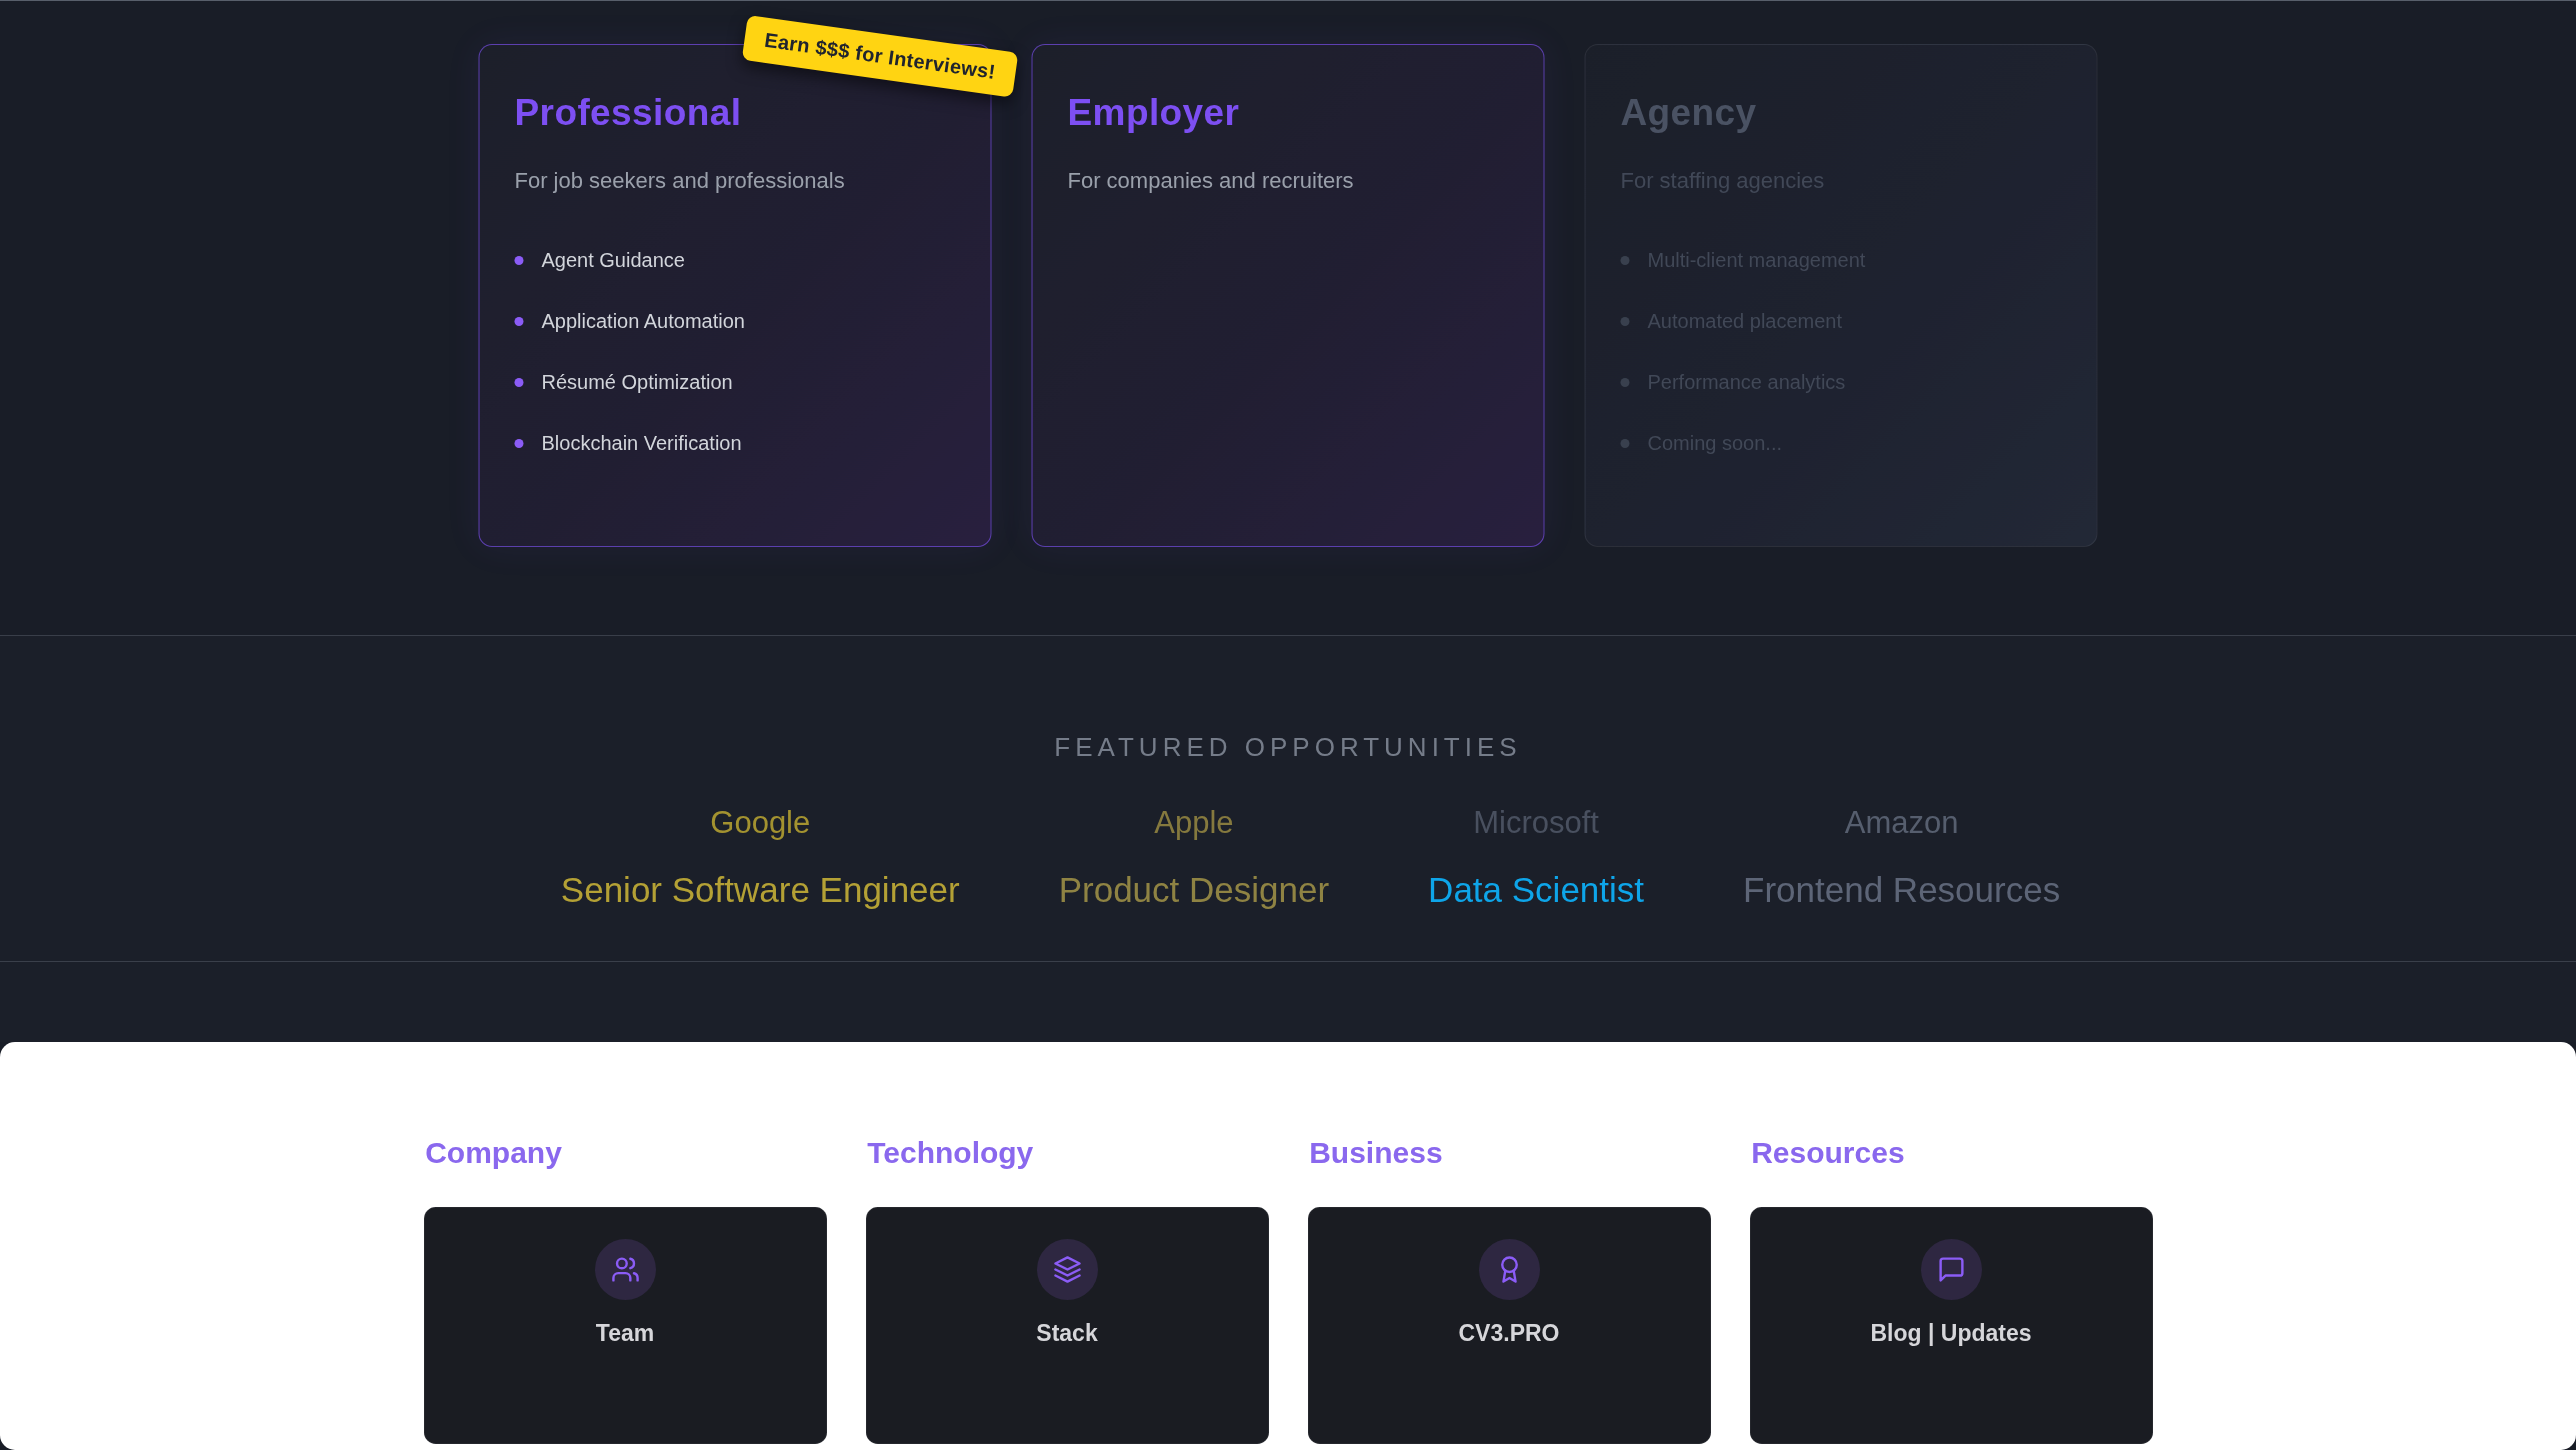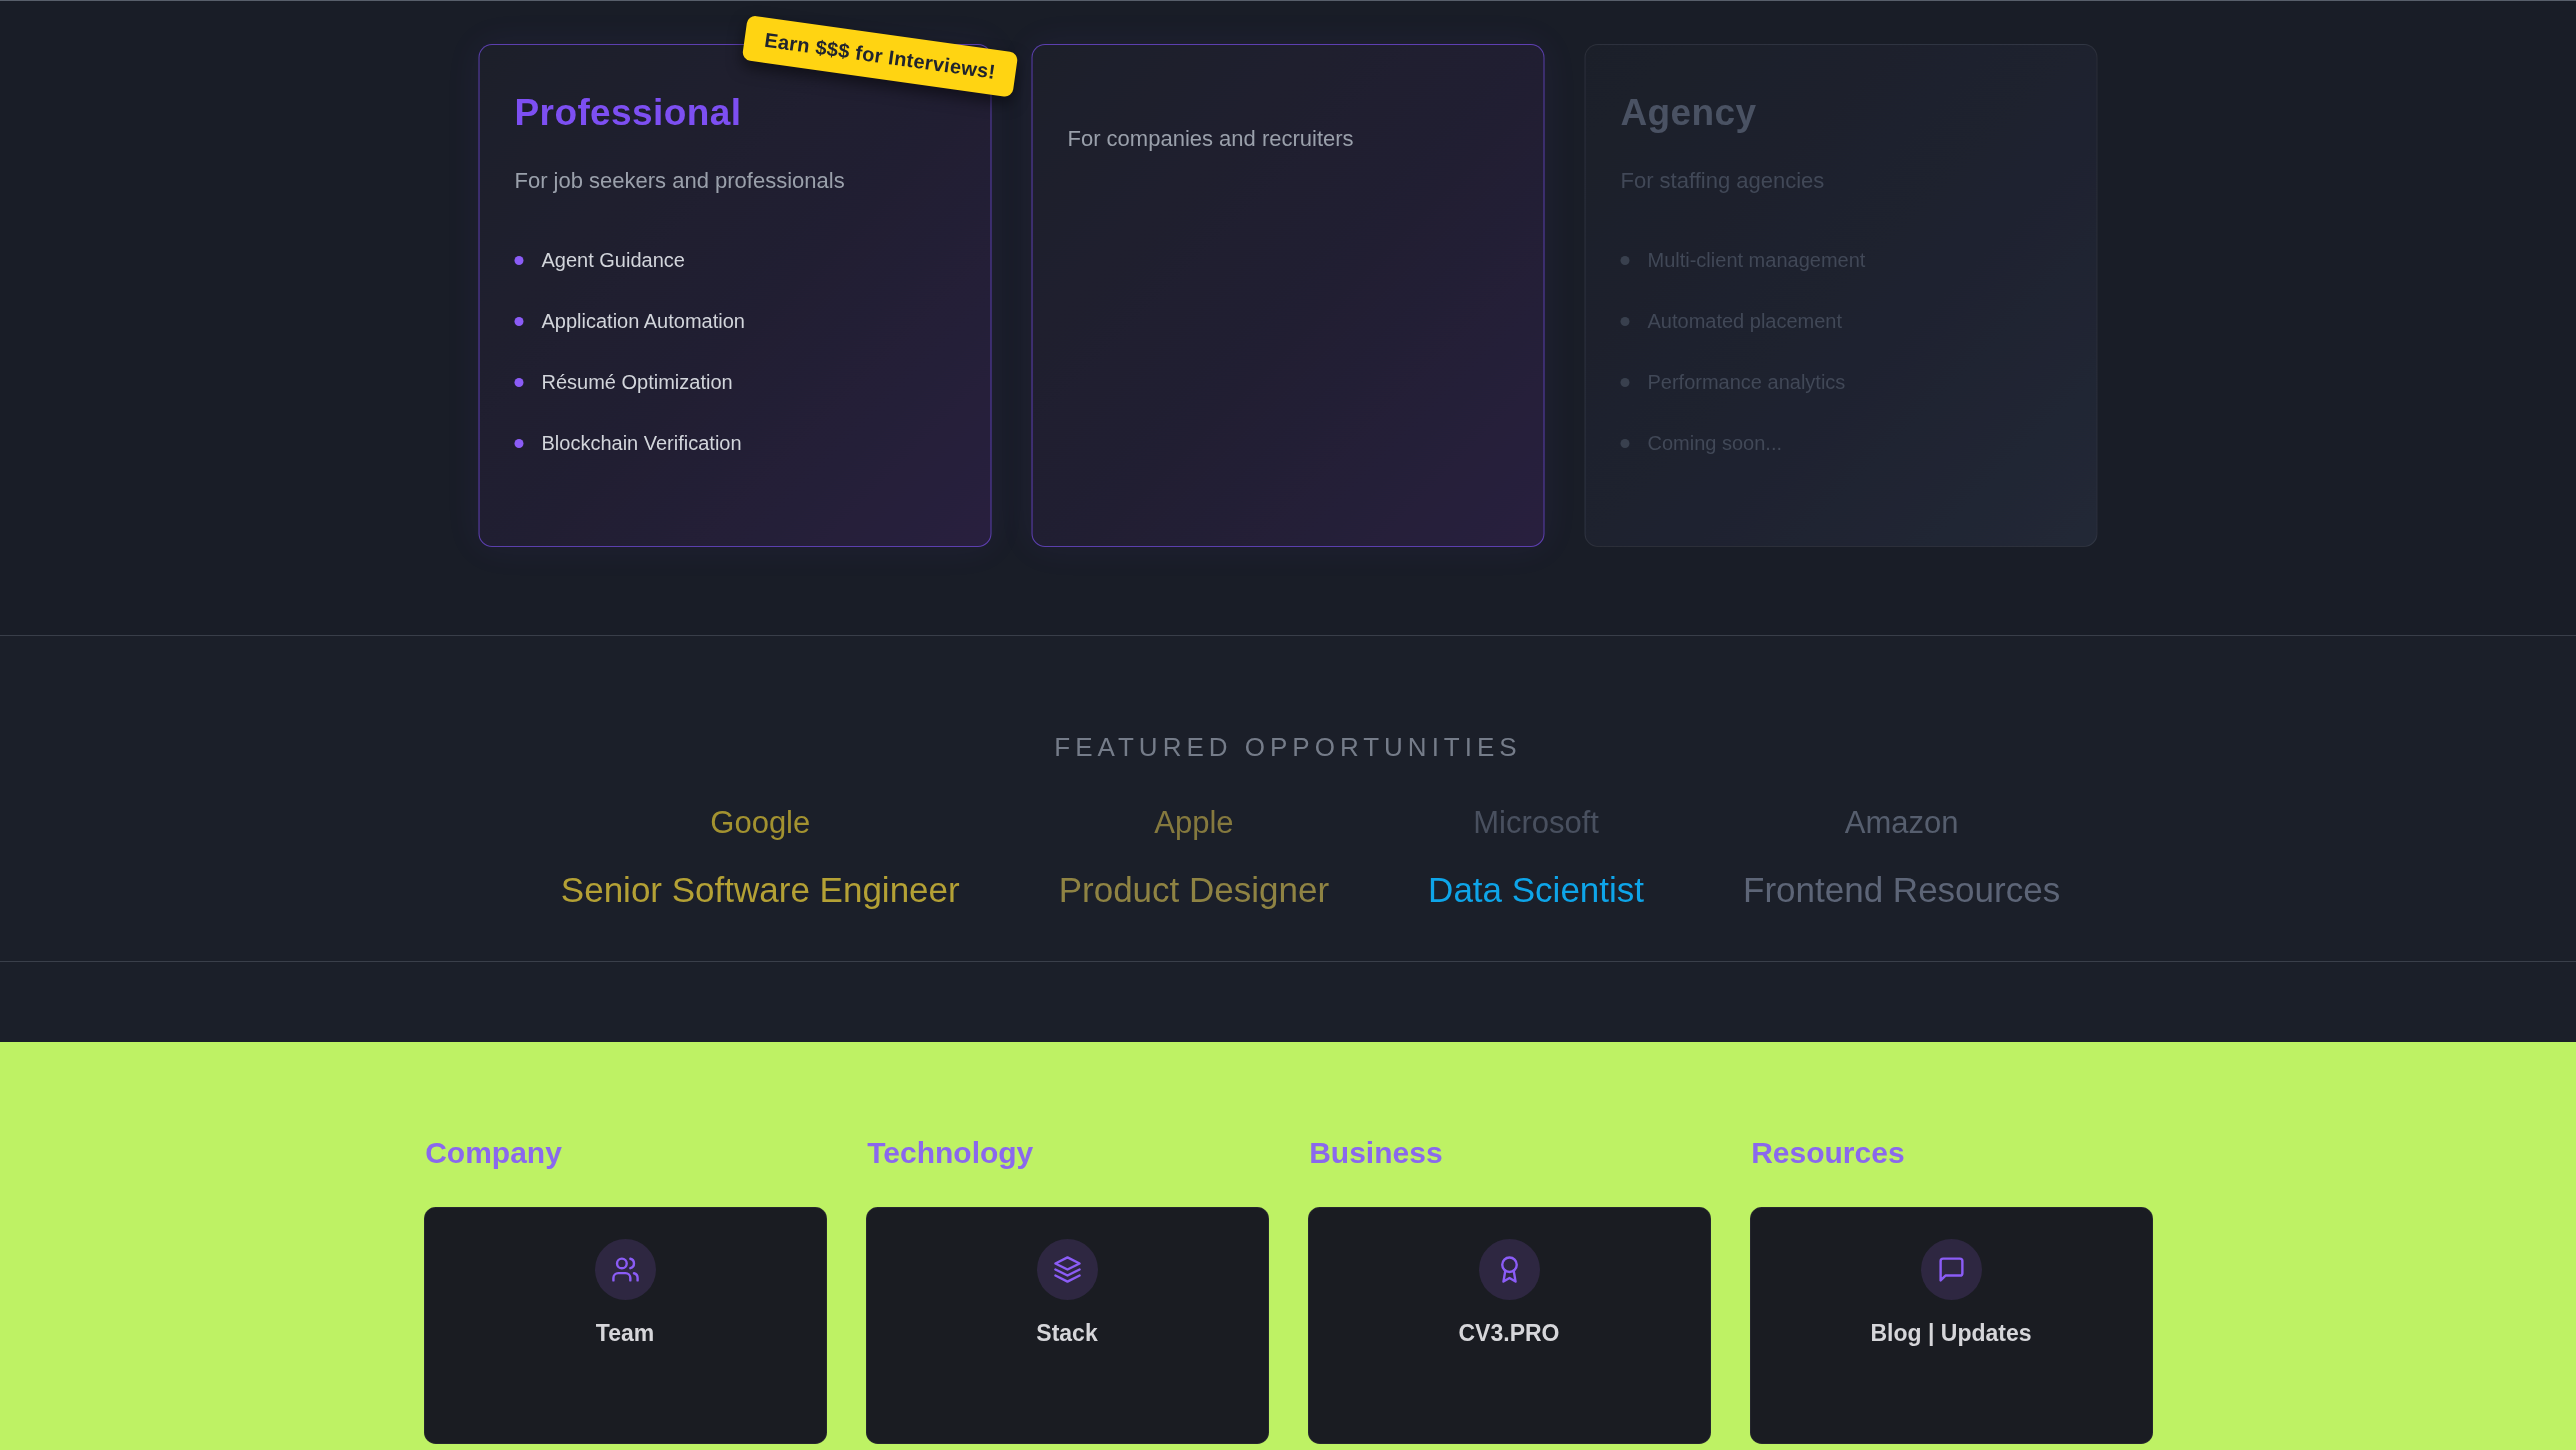--- a/index.html
+++ b/index.html
@@ -75,21 +75,22 @@
 
   
   .band {
     position:absolute; top:961px; left:0; right:0; height:81px;
     background:#1b1f29; border-top:0.8px solid rgba(152,160,174,.25);
   }
 
   
   .footer {
     position:absolute; top:1042px; bottom:0; left:0; right:0;
-    background:#bef264;
+    background:#ffffff;
+    border-radius:15px;
   }
   .footer-grid {
     width:1729px; margin:0 auto; padding-top:94px;
     display:flex; gap:39px;
   }
   .footer-col { width:403px; }
   .footer-col-heading { font-size:30px; font-weight:700; color:#8a68ee; margin:0 1.7px 37px 1.7px; }
   .footer-card {
     display:block; width:403px; height:237px; margin-bottom:28px;
     background:#1a1c22; border:0.8px solid rgba(255,255,255,.05);
@@ -129,20 +130,21 @@
             <span>Résumé Optimization</span>
           </li>
         <li>
             <span class="dot"></span>
             <span>Blockchain Verification</span>
           </li>
       </ul>
     </article>
 
     <article class="plan-card">
+      <h3 class="plan-title">Employer</h3>
       <p class="plan-subtitle">For companies and recruiters</p>
     </article>
 
     <article class="plan-card disabled">
       <h3 class="plan-title">Agency</h3>
       <p class="plan-subtitle">For staffing agencies</p>
       <ul class="plan-features">
         <li>
             <span class="dot"></span>
             <span>Multi-client management</span>

